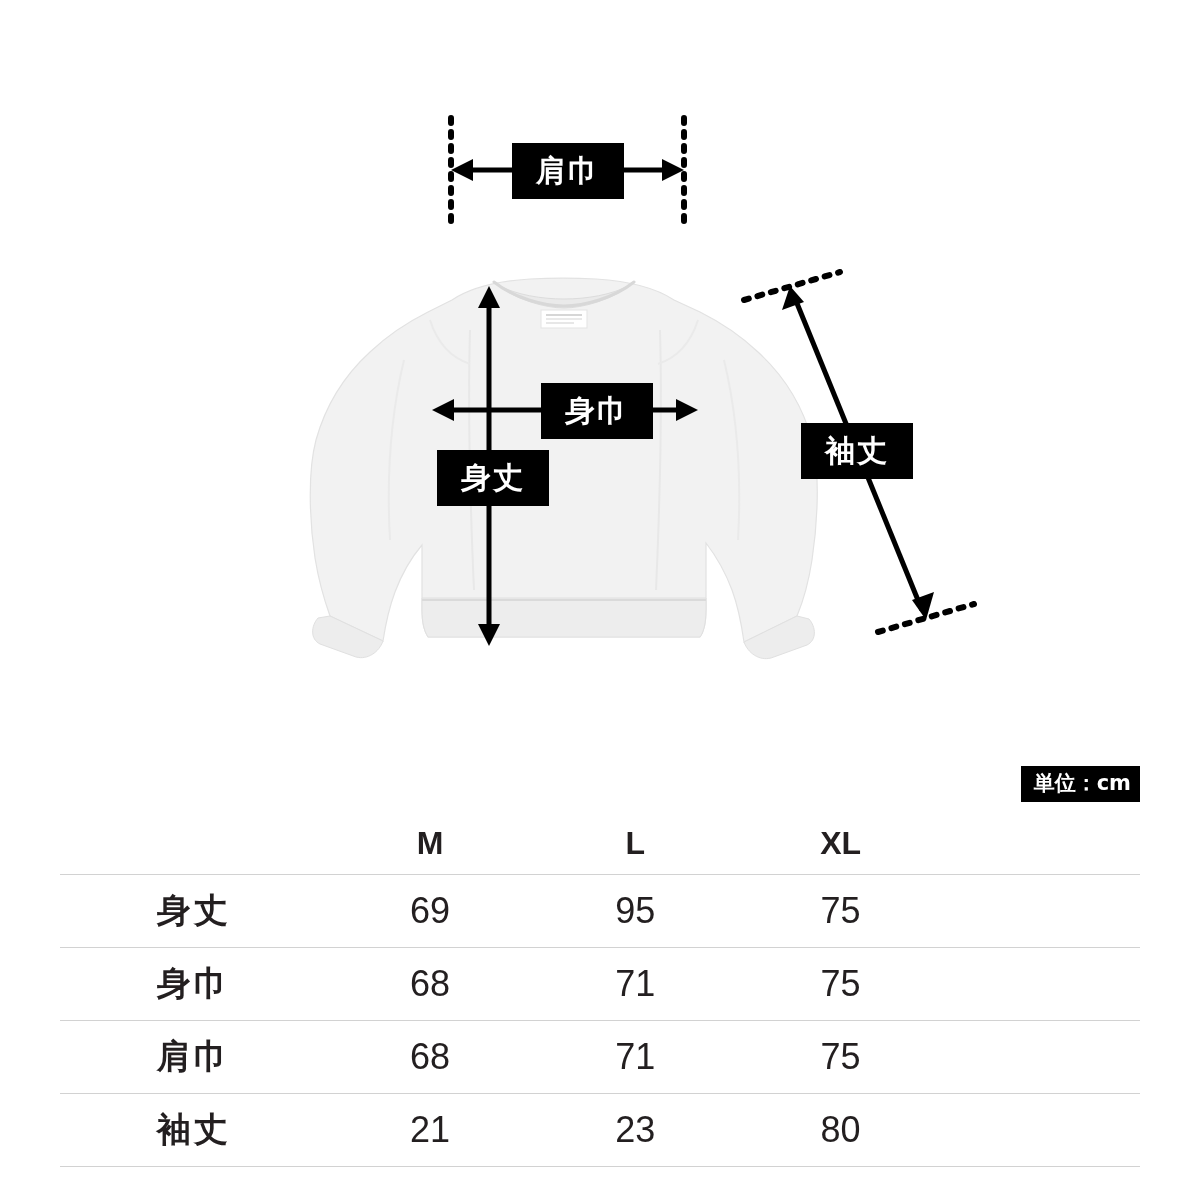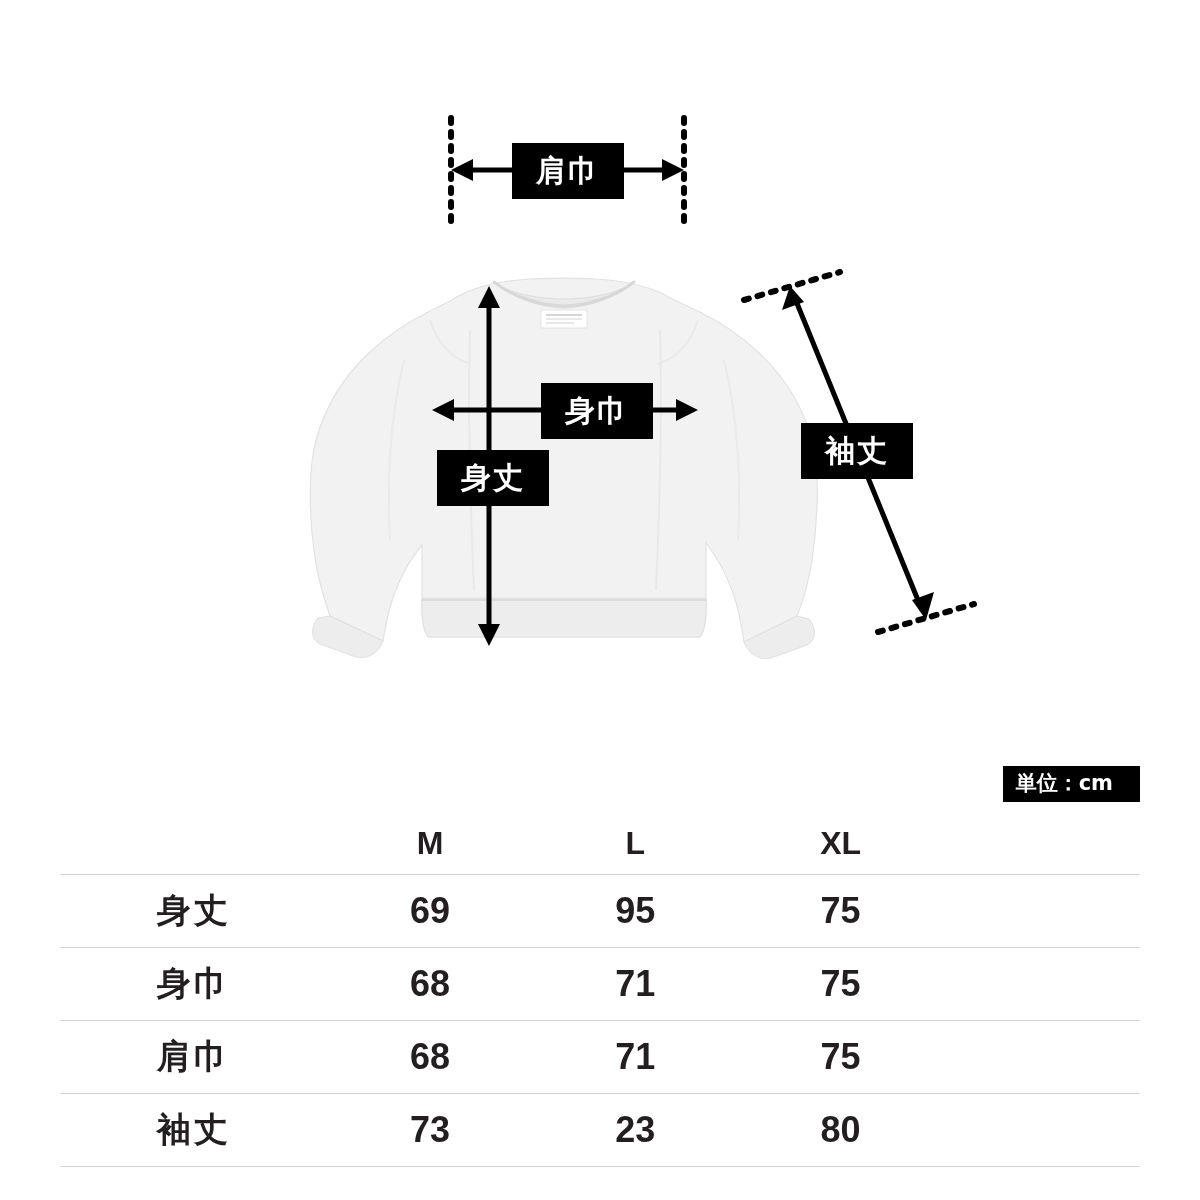--- a/index.html
+++ b/index.html
@@ -71,39 +71,39 @@
 
   
   #unit-badge {
     position: absolute;
     right: 60px;
     top: 766px;
     background: #000000;
     color: #ffffff;
     font-size: 21px;
     font-weight: 700;
-    padding: 7px 27px 8px 13px;
+    padding: 7px 9px 8px 13px;
     line-height: 1;
     font-family: "DejaVu Sans", "Liberation Sans", sans-serif;
   }
 
   
   #size-table {
     position: absolute;
     left: 60px;
     top: 812px;
     width: 1080px;
     border-collapse: collapse;
     font-size: 34px;
   }
   #size-table th,
   #size-table td {
     padding: 0;
     margin: 0;
-    font-weight: 700;
+    font-weight: 400;
     text-align: center;
     height: 72px;
     vertical-align: middle;
     color: #231f20;
   }
   #size-table thead th {
     font-weight: 700;
     font-size: 32px;
     border-bottom: 1px solid #d2d2d2;
     height: 62px;
@@ -272,19 +272,19 @@
     </tr>
     <tr>
       <th class="rowhead">肩巾</th>
       <td class="num">68</td>
       <td class="num">71</td>
       <td class="num">75</td>
       <td></td>
     </tr>
     <tr>
       <th class="rowhead">袖丈</th>
-      <td class="num">73</td>
+      <td class="num">21</td>
       <td class="num">23</td>
       <td class="num">80</td>
       <td></td>
     </tr>
   </tbody>
 </table>
 
 </body></html>

